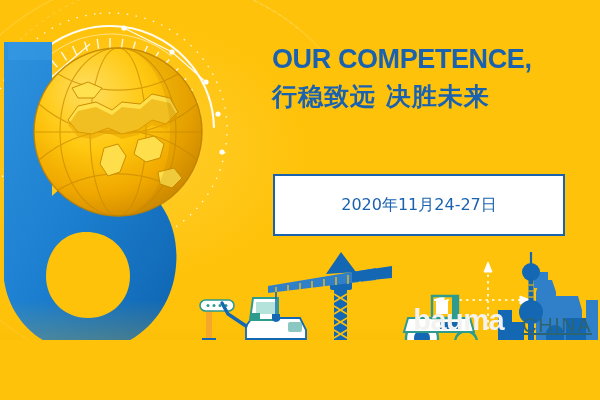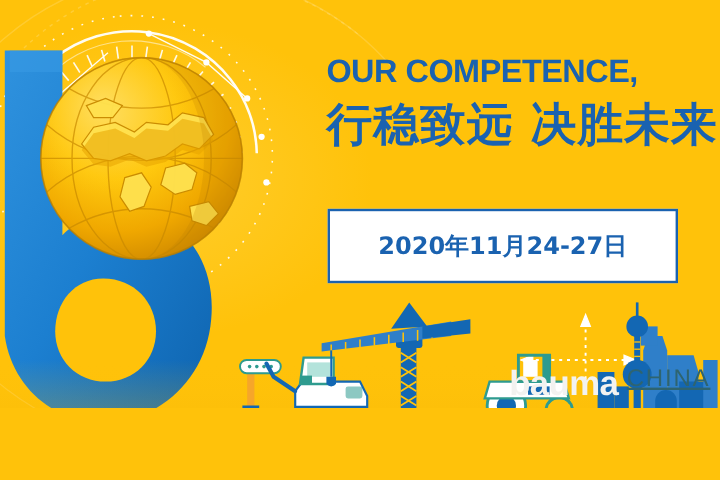--- a/index.html
+++ b/index.html
@@ -28,53 +28,53 @@
     color:#1A62B0;
     font-weight:bold;
     font-size:27px;
     line-height:1.17;
     letter-spacing:-0.4px;
     white-space:nowrap;
   }
   #headline .cn {
     color:#1A62B0;
     font-weight:bold;
-    font-size:38px;
+    font-size:25px;
     line-height:1.18;
     margin-top:6px;
     letter-spacing:1px;
     white-space:nowrap;
     font-family:"DejaVu Sans","Liberation Sans",sans-serif;
   }
 
   
   #info-banner {
     position:absolute;
     left:273px; top:174px;
     width:292px; height:62px;
     background:#FFFFFF;
     border:2px solid #1A62B0;
     display:flex; flex-direction:column;
     align-items:center; justify-content:center;
   }
   #info-banner .date {
-    color:#1A62B0; font-weight:bold; font-size:20px;
+    color:#1A62B0; font-weight:normal; font-size:16px;
     letter-spacing:0px; line-height:1.1; white-space:nowrap;
     font-family:"DejaVu Sans","Liberation Sans",sans-serif;
   }
   #info-banner .venue {
     color:#1A62B0; font-weight:bold; font-size:19px;
     letter-spacing:2.5px; line-height:1.15; margin-top:2px; white-space:nowrap;
     font-family:"DejaVu Sans","Liberation Sans",sans-serif;
   }
 
   
   #brand-logo {
     position:absolute; right:8px; bottom:5px;
-    display:flex; align-items:flex-start; gap:7px;
+    display:flex; align-items:flex-end; gap:18px;
   }
   #brand-logo .bauma {
     font-size:29px; font-weight:bold; color:#F2F2F0;
     letter-spacing:-0.5px; line-height:1;
   }
   #brand-logo .china {
     font-size:20px; font-weight:normal; color:#2E6470;
     letter-spacing:1.5px; line-height:1;text-decoration:underline;
   }
 </style>

